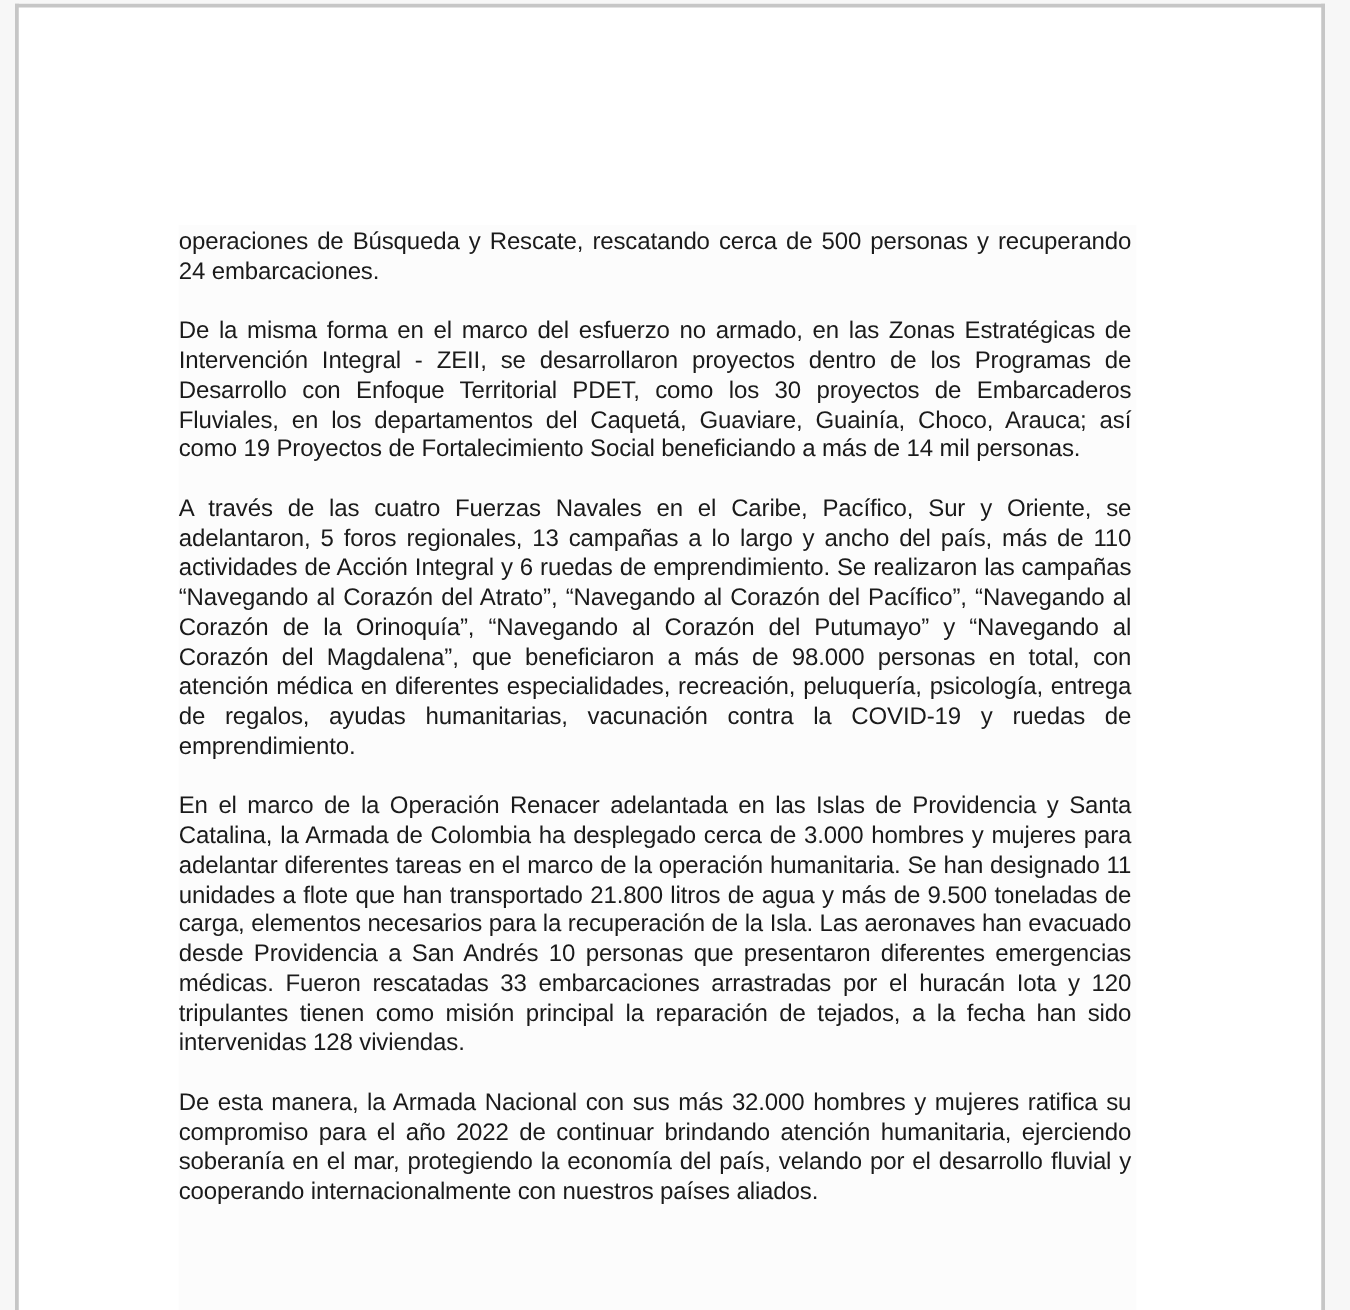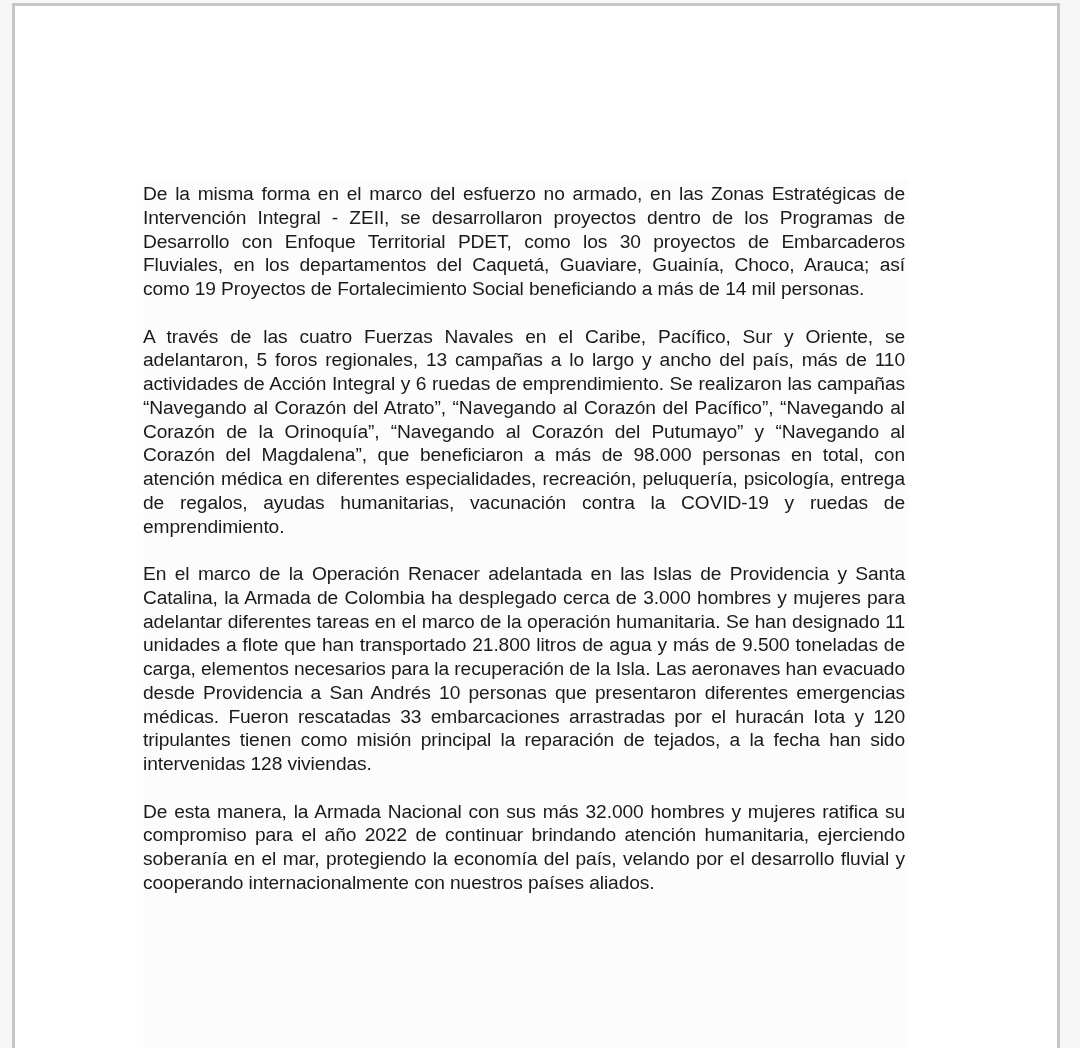--- a/index.html
+++ b/index.html
@@ -47,17 +47,18 @@
       hyphens: none;
     }
   </style>
 </head>
 <body>
 
 <div class="page"></div>
 <div class="text-panel"></div>
 
 <div class="body-text">
+  <p>operaciones de Búsqueda y Rescate, rescatando cerca de 500 personas y recuperando 24 embarcaciones.</p>
   <p>De la misma forma en el marco del esfuerzo no armado, en las Zonas Estratégicas de Intervención Integral - ZEII, se desarrollaron proyectos dentro de los Programas de Desarrollo con Enfoque Territorial PDET, como los 30 proyectos de Embarcaderos Fluviales, en los departamentos del Caquetá, Guaviare, Guainía, Choco, Arauca; así como 19 Proyectos de Fortalecimiento Social beneficiando a más de 14 mil personas.</p>
   <p>A través de las cuatro Fuerzas Navales en el Caribe, Pacífico, Sur y Oriente, se adelantaron, 5 foros regionales, 13 campañas a lo largo y ancho del país, más de 110 actividades de Acción Integral y 6 ruedas de emprendimiento. Se realizaron las campañas “Navegando al Corazón del Atrato”, “Navegando al Corazón del Pacífico”, “Navegando al Corazón de la Orinoquía”, “Navegando al Corazón del Putumayo” y “Navegando al Corazón del Magdalena”, que beneficiaron a más de 98.000 personas en total, con atención médica en diferentes especialidades, recreación, peluquería, psicología, entrega de regalos, ayudas humanitarias, vacunación contra la COVID-19 y ruedas de emprendimiento.</p>
   <p>En el marco de la Operación Renacer adelantada en las Islas de Providencia y Santa Catalina, la Armada de Colombia ha desplegado cerca de 3.000 hombres y mujeres para adelantar diferentes tareas en el marco de la operación humanitaria. Se han designado 11 unidades a flote que han transportado 21.800 litros de agua y más de 9.500 toneladas de carga, elementos necesarios para la recuperación de la Isla. Las aeronaves han evacuado desde Providencia a San Andrés 10 personas que presentaron diferentes emergencias médicas. Fueron rescatadas 33 embarcaciones arrastradas por el huracán Iota y 120 tripulantes tienen como misión principal la reparación de tejados, a la fecha han sido intervenidas 128 viviendas.</p>
   <p>De esta manera, la Armada Nacional con sus más 32.000 hombres y mujeres ratifica su compromiso para el año 2022 de continuar brindando atención humanitaria, ejerciendo soberanía en el mar, protegiendo la economía del país, velando por el desarrollo fluvial y cooperando internacionalmente con nuestros países aliados.</p>
 </div>
 
 </body></html>

